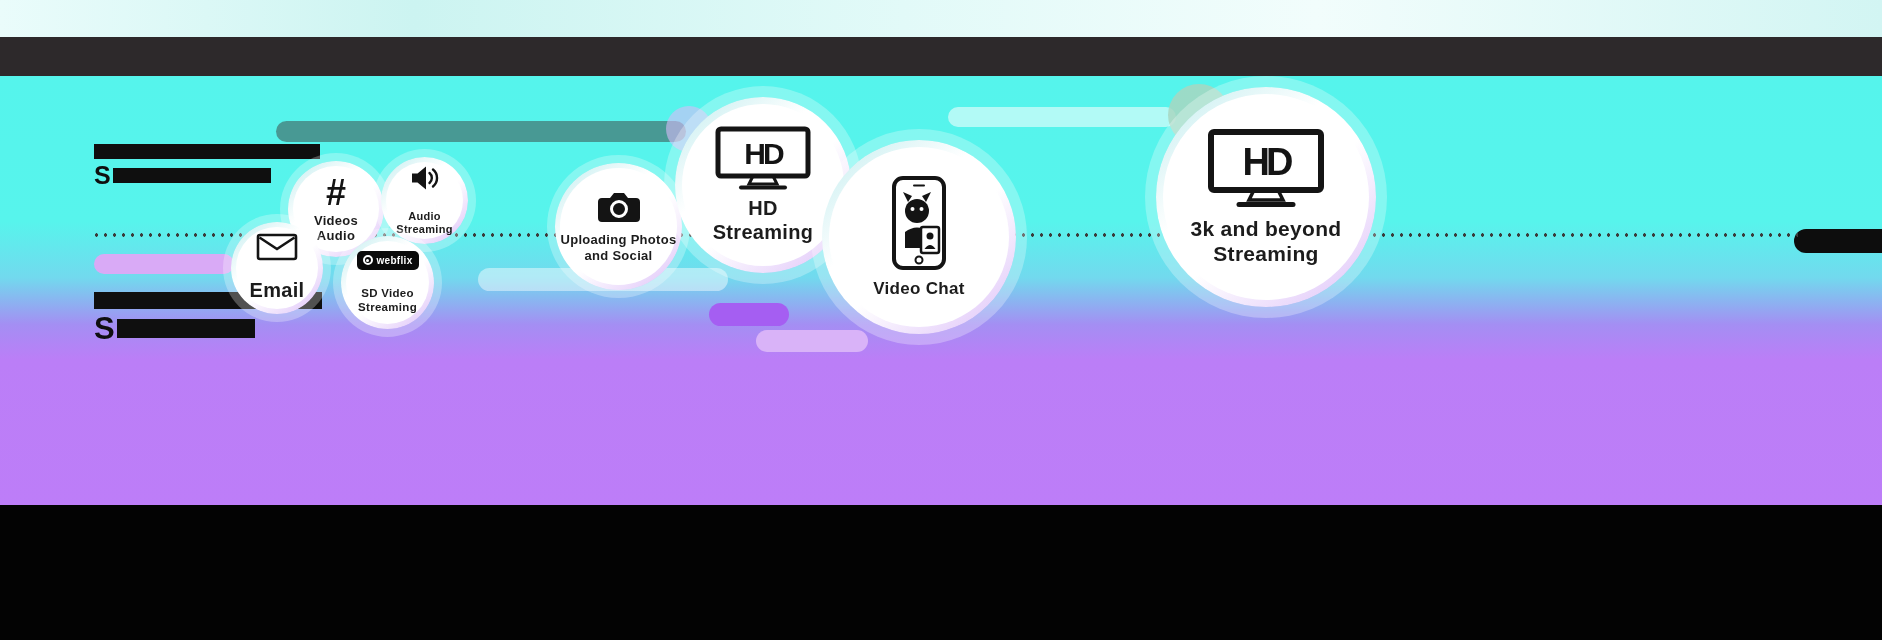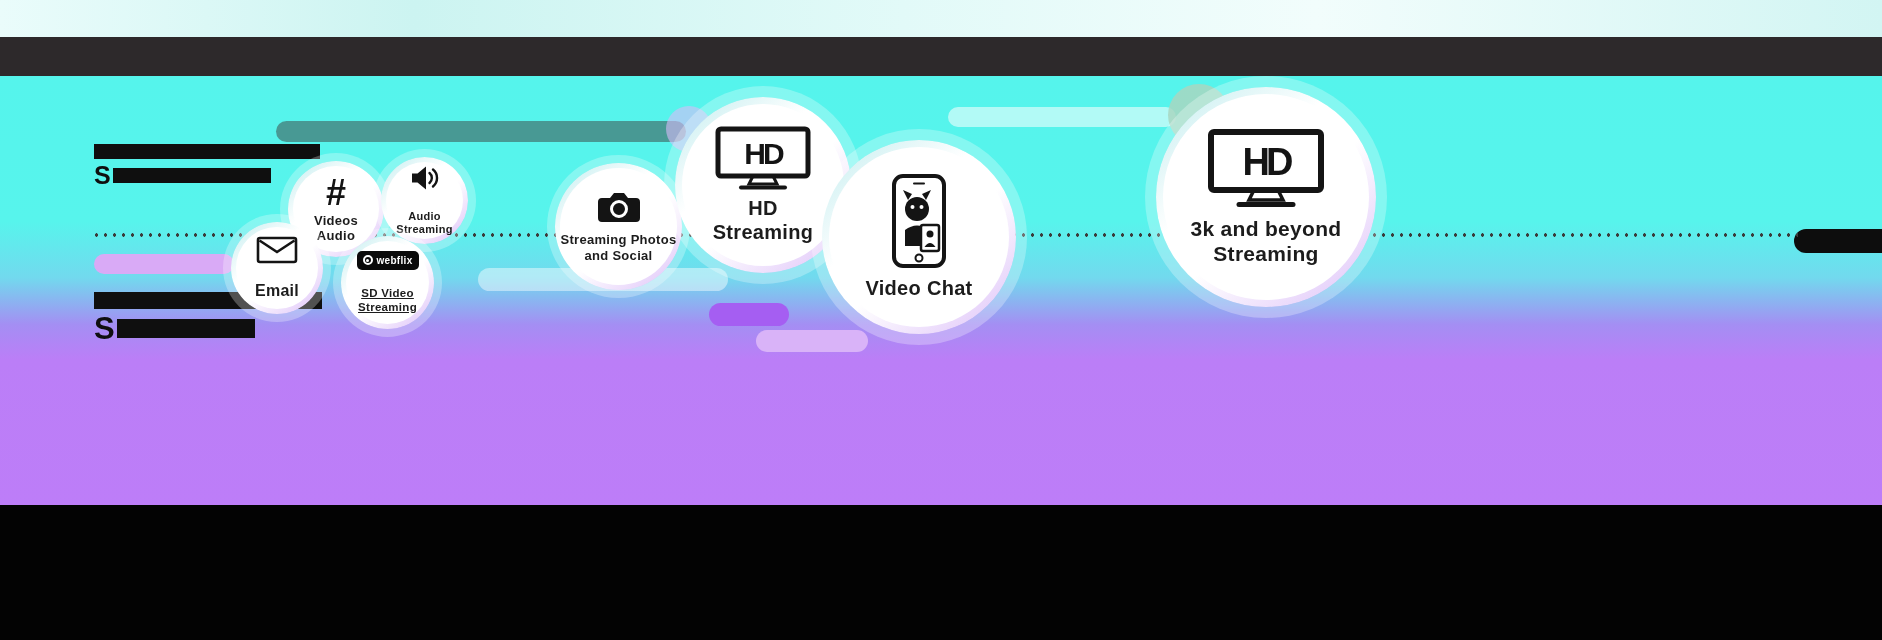--- a/index.html
+++ b/index.html
@@ -50,34 +50,34 @@
   .bubble { position:absolute; border-radius:50%; padding:5px; z-index:3;
     background:linear-gradient(140deg,#c6eef0 2%,#ffffff 38%,#ffffff 55%,#e0c6f9 96%);
     box-shadow:0 0 0 8px rgba(255,255,255,0.28); }
   .bubble-lg { padding:7px; box-shadow:0 0 0 11px rgba(255,255,255,0.28); }
   .bubble .inner { width:100%; height:100%; border-radius:50%; background:#ffffff;
     display:flex; flex-direction:column; align-items:center; justify-content:center; text-align:center; }
   .bubble .label { font-weight:700; color:#1c1c1c; line-height:1.18; letter-spacing:0.3px; }
   .bubble .label span { display:block; }
 
   .b-email  { left:231px;  top:222px; width:92px;  height:92px;  }
-  .b-email  .label { font-size:16px; margin-top:18px; }
+  .b-email  .label { font-size:20px; margin-top:18px; }
   .b-social { left:288px;  top:161px; width:96px;  height:96px;  }
   .b-social .label { font-size:13px; margin-top:2px; }
   .b-social .hash { font-size:36px; font-weight:800; color:#141414; line-height:1; }
   .b-audio  { left:381px;  top:157px; width:87px;  height:87px;  }
   .b-audio  .label { font-size:11px; margin-top:19px; }
   .b-sd     { left:341px;  top:236px; width:93px;  height:93px;  }
-  .b-sd     .label { font-size:11.5px; margin-top:17px;text-decoration:underline; }
+  .b-sd     .label { font-size:11.5px; margin-top:17px; }
   .b-upload { left:555px;  top:163px; width:127px; height:127px; }
   .b-upload .label { font-size:13px; margin-top:6px; }
   .b-hd     { left:675px;  top:97px;  width:176px; height:176px; }
   .b-hd     .label { font-size:20px; margin-top:6px; }
   .b-video  { left:822px;  top:140px; width:194px; height:194px; z-index:4; }
-  .b-video  .label { font-size:20px; margin-top:8px; }
+  .b-video  .label { font-size:17px; margin-top:8px; }
   .b-4k     { left:1156px; top:87px;  width:220px; height:220px; }
   .b-4k     .label { font-size:21px; margin-top:8px; }
 
   .wf-badge { background:#0a0a0a; border-radius:5px; padding:4px 6px;
     display:flex; align-items:center; gap:4px; }
   .wf-ring { width:10px; height:10px; border:2px solid #fff; border-radius:50%;
     display:flex; align-items:center; justify-content:center; }
   .wf-ring::after { content:""; width:3px; height:3px; background:#fff; border-radius:50%; }
   .wf-text { color:#ffffff; font-size:10px; font-weight:700; letter-spacing:0.3px; }
 </style>
@@ -167,21 +167,21 @@
     </div>
   </div>
 
   <div class="bubble b-upload">
     <div class="inner">
       <svg width="48" height="36" viewBox="0 0 48 36">
         <path d="M3 12 a4 4 0 0 1 4 -4 h8 l4 -5 h10 l4 5 h8 a4 4 0 0 1 4 4 v16 a4 4 0 0 1 -4 4 H7 a4 4 0 0 1 -4 -4 z" fill="#141414"></path>
         <circle cx="24" cy="19" r="7.5" fill="none" stroke="#ffffff" stroke-width="3"></circle>
       </svg>
       <div class="label">
-        <span>Streaming Photos</span>
+        <span>Uploading Photos</span>
         <span>and Social</span>
       </div>
     </div>
   </div>
 
   <div class="bubble bubble-lg b-hd">
     <div class="inner">
       <svg width="98" height="66" viewBox="0 0 98 66">
         <rect x="4" y="4" width="90" height="47" rx="3" fill="none" stroke="#141414" stroke-width="5"></rect>
         <text x="49" y="39" text-anchor="middle" font-family="Liberation Sans, sans-serif" font-size="30" font-weight="bold" letter-spacing="-3" fill="#141414">HD</text>

